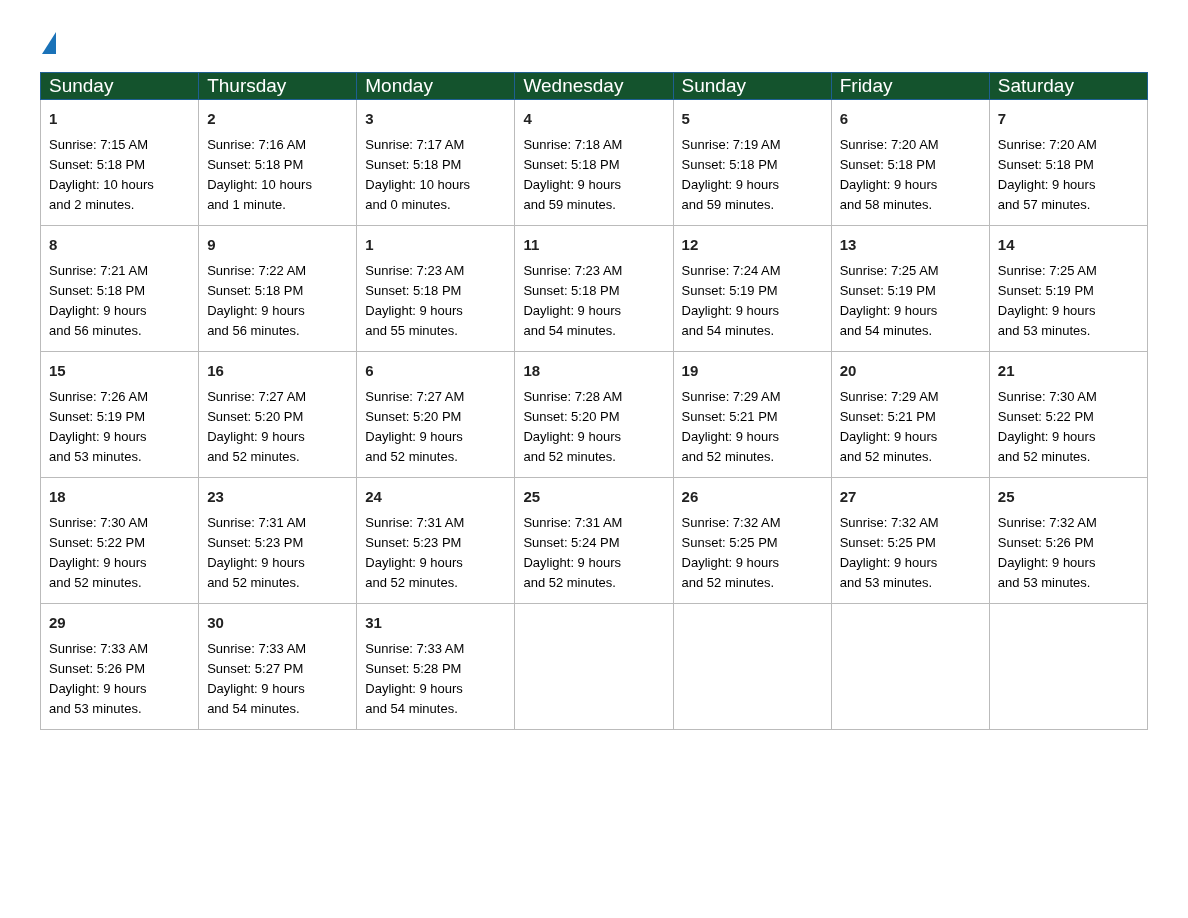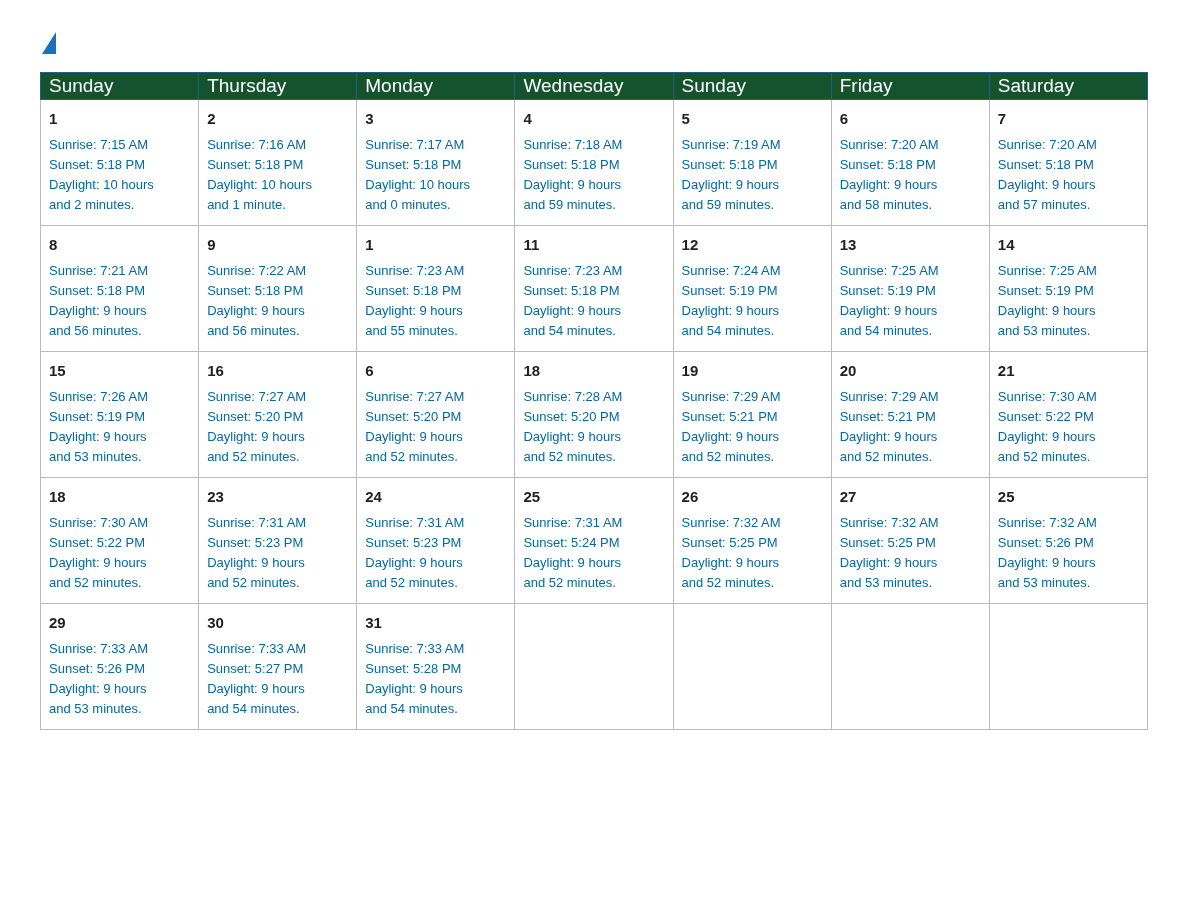--- a/index.html
+++ b/index.html
@@ -74,21 +74,21 @@
       min-height: 100px;
     }
     .day-number {
       font-size: 15px;
       font-weight: bold;
       display: block;
       margin-bottom: 4px;
     }
     .day-info {
       font-size: 13px;
-      color: #0369a1;
+      color: #000000;
       line-height: 1.55;
     }
     .empty-cell {
       background: #fff;
     }
     .logo-wrapper {
       display: flex;
       flex-direction: column;
       align-items: flex-start;
     }

